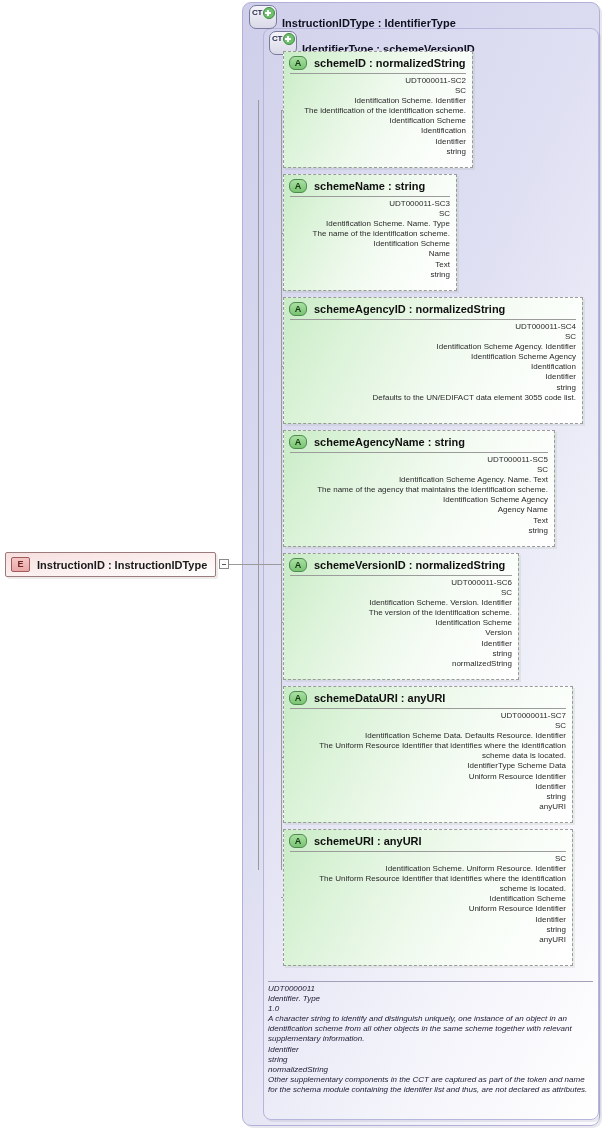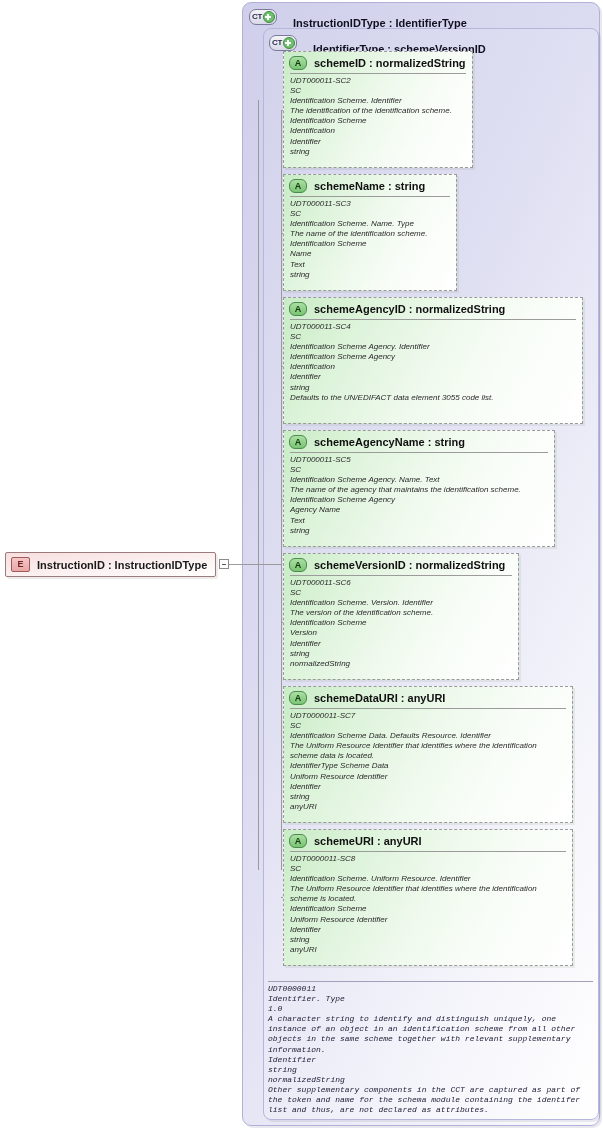--- a/index.html
+++ b/index.html
@@ -111,26 +111,26 @@
     position: absolute;
     display: flex;
     align-items: center;
     white-space: nowrap;
   }
   .ct-outer-header { left: 249px; top: 5px; }
   .ct-inner-header { left: 269px; top: 31px; }
 
   .ct-ico {
     width: 28px;
-    height: 16px;
+    height: 24px;
     box-sizing: border-box;
     border: 1px solid #7a7a9c;
     border-radius: 7px;
     background: linear-gradient(to bottom, #f4f4f9, #d9d9e9);
-    margin-right: 16px;
+    margin-right: 5px;
     position: relative;
     flex: none;
   }
   .ct-ico .ct-txt {
     position: absolute;
     left: 2px; top: 0px;
     font-size: 8px;
     font-weight: bold;
     color: #2b2b4a;
     line-height: 13px;
@@ -198,23 +198,23 @@
     white-space: nowrap;
   }
   .attr-rule {
     height: 1px;
     background: #9b9b9b;
     margin: 1px 6px 0 6px;
   }
   .attr-body {
     padding: 2px 6px 4px 6px;
     font-size: 8px;
-    font-style: italic;
     color: #2a2a2a;
     line-height: 10.1px;
+    text-align: right;
   }
   .attr-body div { white-space: normal; }
 
   
   .doc-rule {
     position: absolute;
     left: 268px;
     top: 981px;
     width: 325px;
     height: 1px;
@@ -222,21 +222,20 @@
   }
   .doc-body {
     position: absolute;
     left: 268px;
     top: 984px;
     width: 326px;
     font-size: 8px;
     font-style: italic;
     color: #22223a;
     line-height: 10.1px;
-    font-family: Liberation Mono, monospace;
   }
 
   
   .conn {
     position: absolute;
     background: #9a9a9a;
   }
   .conn-v { width: 1px; }
   .conn-h { height: 1px; }
 </style>
@@ -394,21 +393,20 @@
       </div>
   </div>
 
   <div class="attr" style="left:283px; top:829px; width:290px; height:137px;">
     <div class="attr-head">
       <span class="a-ico">A</span>
       <span class="a-label">schemeURI : anyURI</span>
     </div>
     <div class="attr-rule"></div>
     <div class="attr-body">
-        <div>UDT0000011-SC8</div>
         <div>SC</div>
         <div>Identification Scheme. Uniform Resource. Identifier</div>
         <div>The Uniform Resource Identifier that identifies where the identification scheme is located.</div>
         <div>Identification Scheme</div>
         <div>Uniform Resource Identifier</div>
         <div>Identifier</div>
         <div>string</div>
         <div>anyURI</div>
       </div>
   </div>

